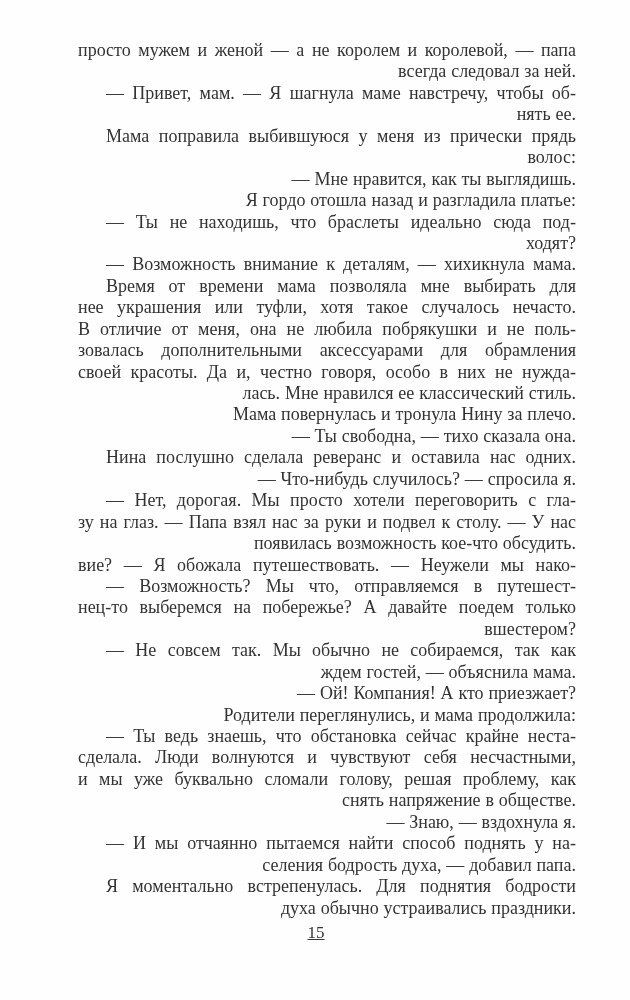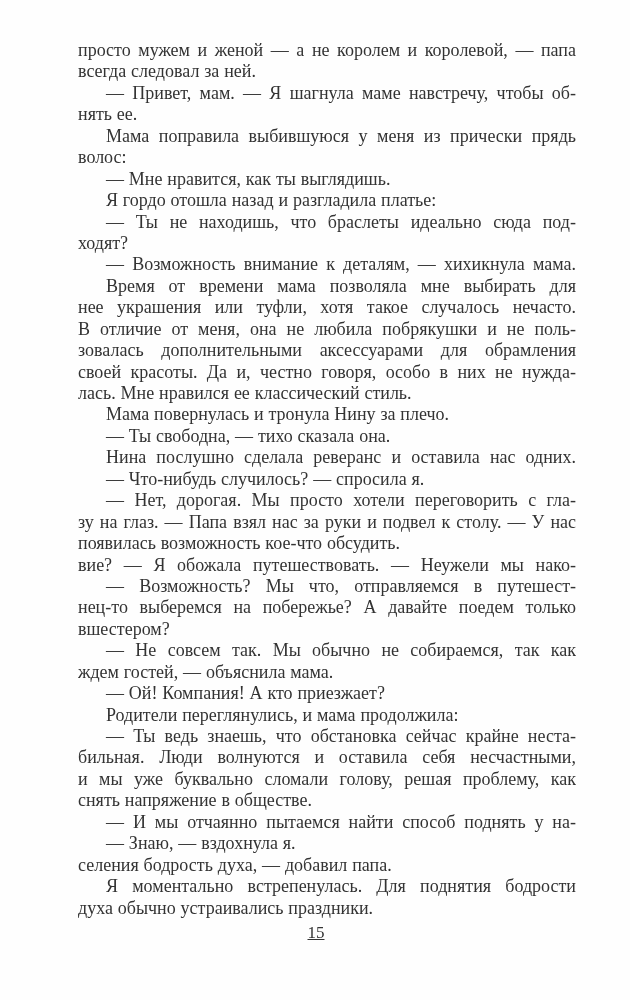--- a/index.html
+++ b/index.html
@@ -20,21 +20,21 @@
     left: 67px;
     top: 40px;
     width: 498px;
     font-size: 18px;
     margin-left: 11px;
   }
   .line {
     height: 21.45px;
     line-height: 21.45px;
     overflow: hidden;
-    text-align: left;
+    text-align: right;
     word-spacing: 0.02em;
   }
   .line.just {
     text-align: justify;
   }
   .line.just::after {
     content: "";
     display: inline-block;
     width: 100%;
     height: 0;
@@ -85,23 +85,23 @@
     <div class="line">появилась возможность кое-что обсудить.</div>
     <div class="line just">вие? — Я обожала путешествовать. — Неужели мы нако-</div>
     <div class="line indent just">— Возможность? Мы что, отправляемся в путешест-</div>
     <div class="line just">нец-то выберемся на побережье? А давайте поедем только</div>
     <div class="line">вшестером?</div>
     <div class="line indent just">— Не совсем так. Мы обычно не собираемся, так как</div>
     <div class="line">ждем гостей, — объяснила мама.</div>
     <div class="line indent">— Ой! Компания! А кто приезжает?</div>
     <div class="line indent">Родители переглянулись, и мама продолжила:</div>
     <div class="line indent just">— Ты ведь знаешь, что обстановка сейчас крайне неста-</div>
-    <div class="line just">бильная. Люди волнуются и оставила себя несчастными,</div>
+    <div class="line just">сделала. Люди волнуются и чувствуют себя несчастными,</div>
     <div class="line just">и мы уже буквально сломали голову, решая проблему, как</div>
     <div class="line">снять напряжение в обществе.</div>
+    <div class="line indent">— Знаю, — вздохнула я.</div>
     <div class="line indent just">— И мы отчаянно пытаемся найти способ поднять у на-</div>
-    <div class="line indent">— Знаю, — вздохнула я.</div>
     <div class="line">селения бодрость духа, — добавил папа.</div>
     <div class="line indent just">Я моментально встрепенулась. Для поднятия бодрости</div>
     <div class="line">духа обычно устраивались праздники.</div>
   </div>
 
 <div class="page-number">15</div>
 
 </body></html>

